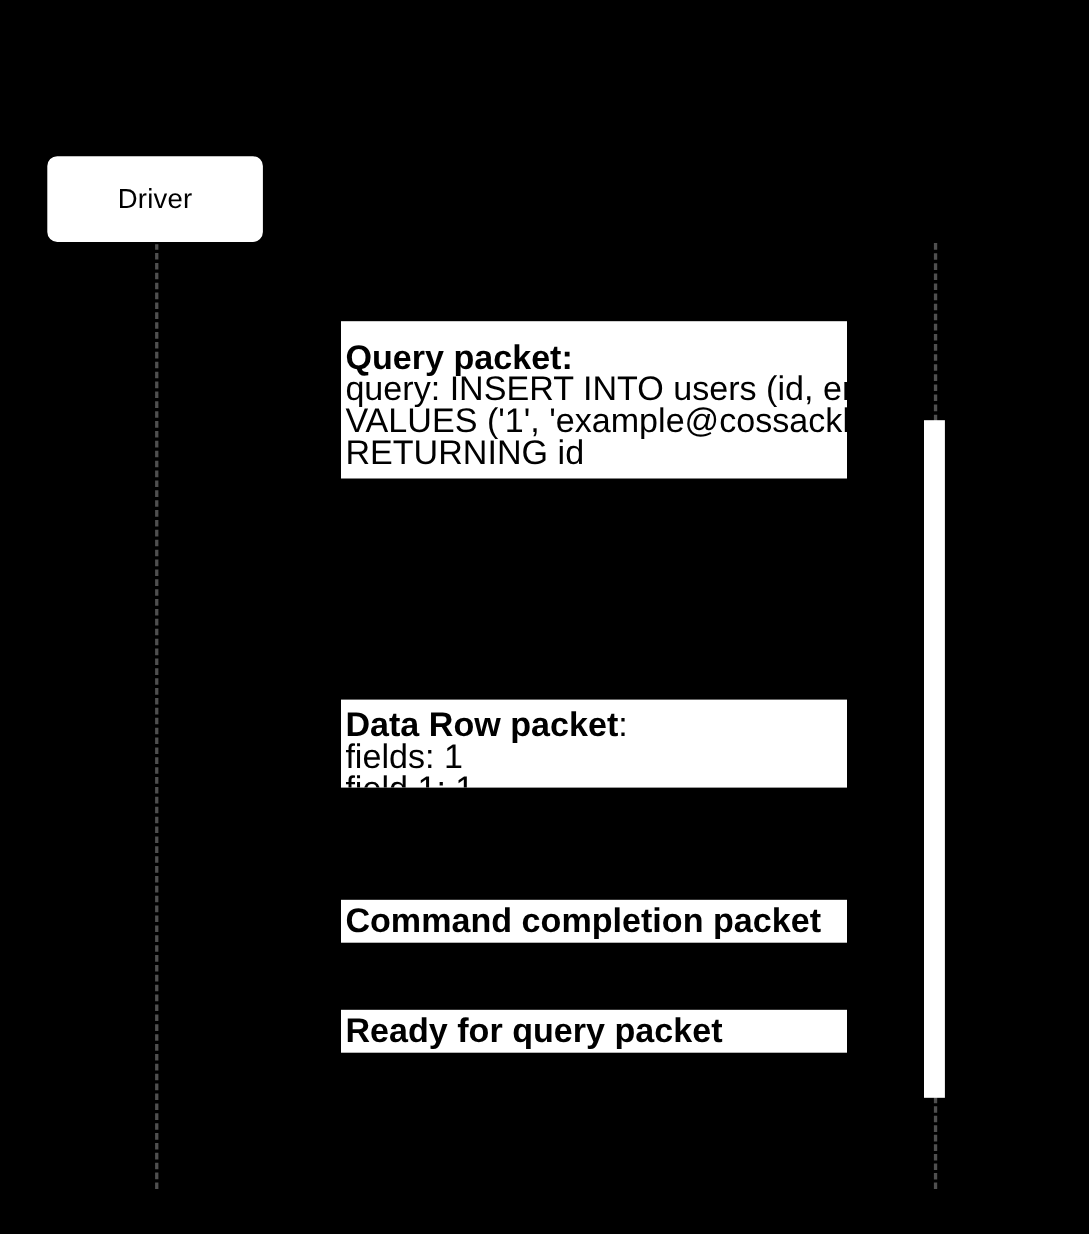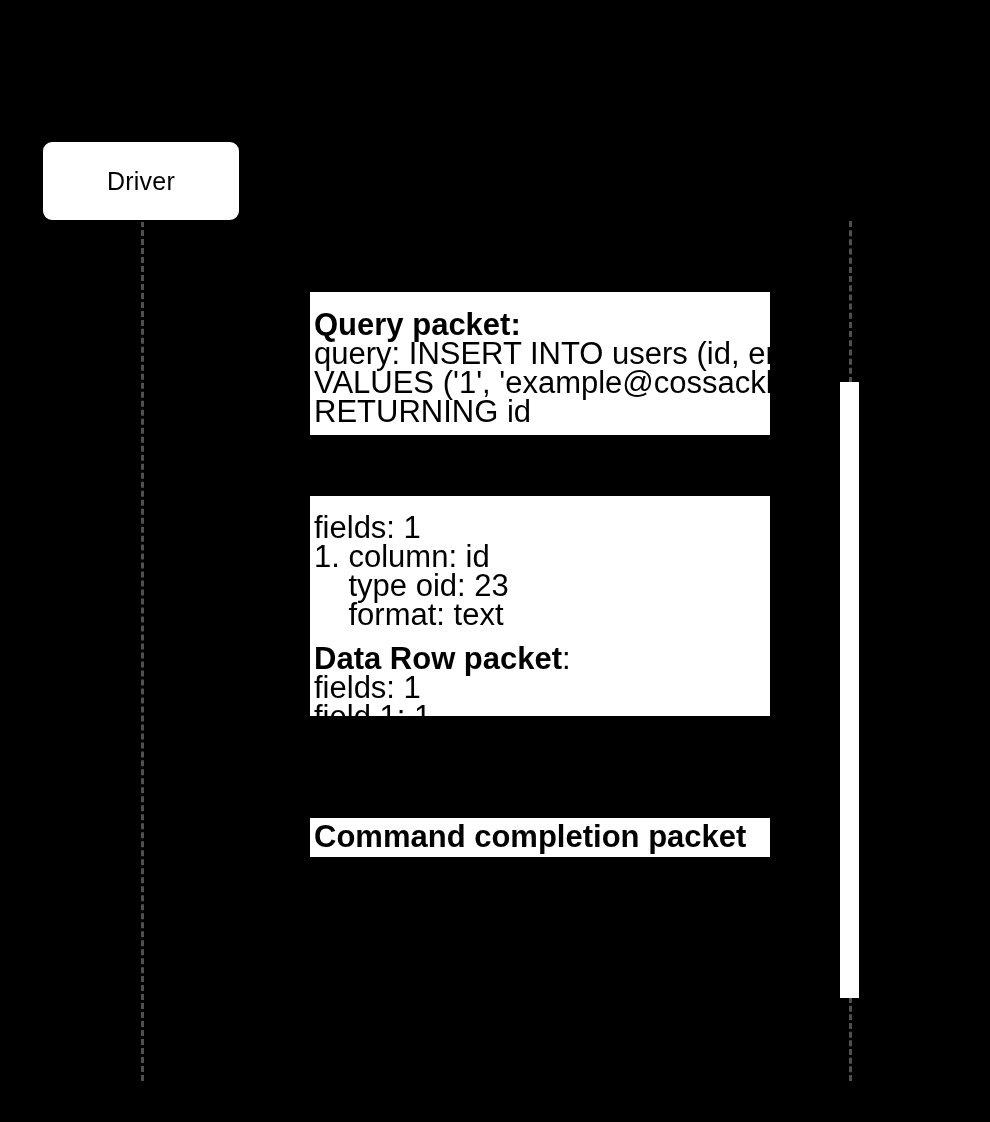--- a/index.html
+++ b/index.html
@@ -145,32 +145,28 @@
 
 
   <div class="msgbox box-query">
     <div class="txt"><b>Query packet:</b>
 <span>query: INSERT INTO users (id, email)
 VALUES ('1', 'example@cossacklabs.com')
 RETURNING id</span></div>
   </div>
 
   <div class="box-rowdesc-label"><span>Row Description packet</span><span>:</span></div>
-  <div class="msgbox box-rowdesc">
-    <div class="txt"><span style="visibility:hidden">.</span>
-<span>fields: 1
-1. column: id
-    type oid: 23
-    format: text</span></div>
-  </div>
 
   <div class="msgbox box-datarow">
     <div class="txt"><b>Data Row packet</b><span>:</span>
 <span>fields: 1
 field 1: 1</span></div>
   </div>
 
   <div class="msgbox box-cmdcomplete">
     <div class="txt"><b>Command completion packet</b></div>
   </div>
 
+  <div class="msgbox box-readyquery">
+    <div class="txt"><b>Ready for query packet</b></div>
+  </div>
 
 </div>
 
 </body></html>

